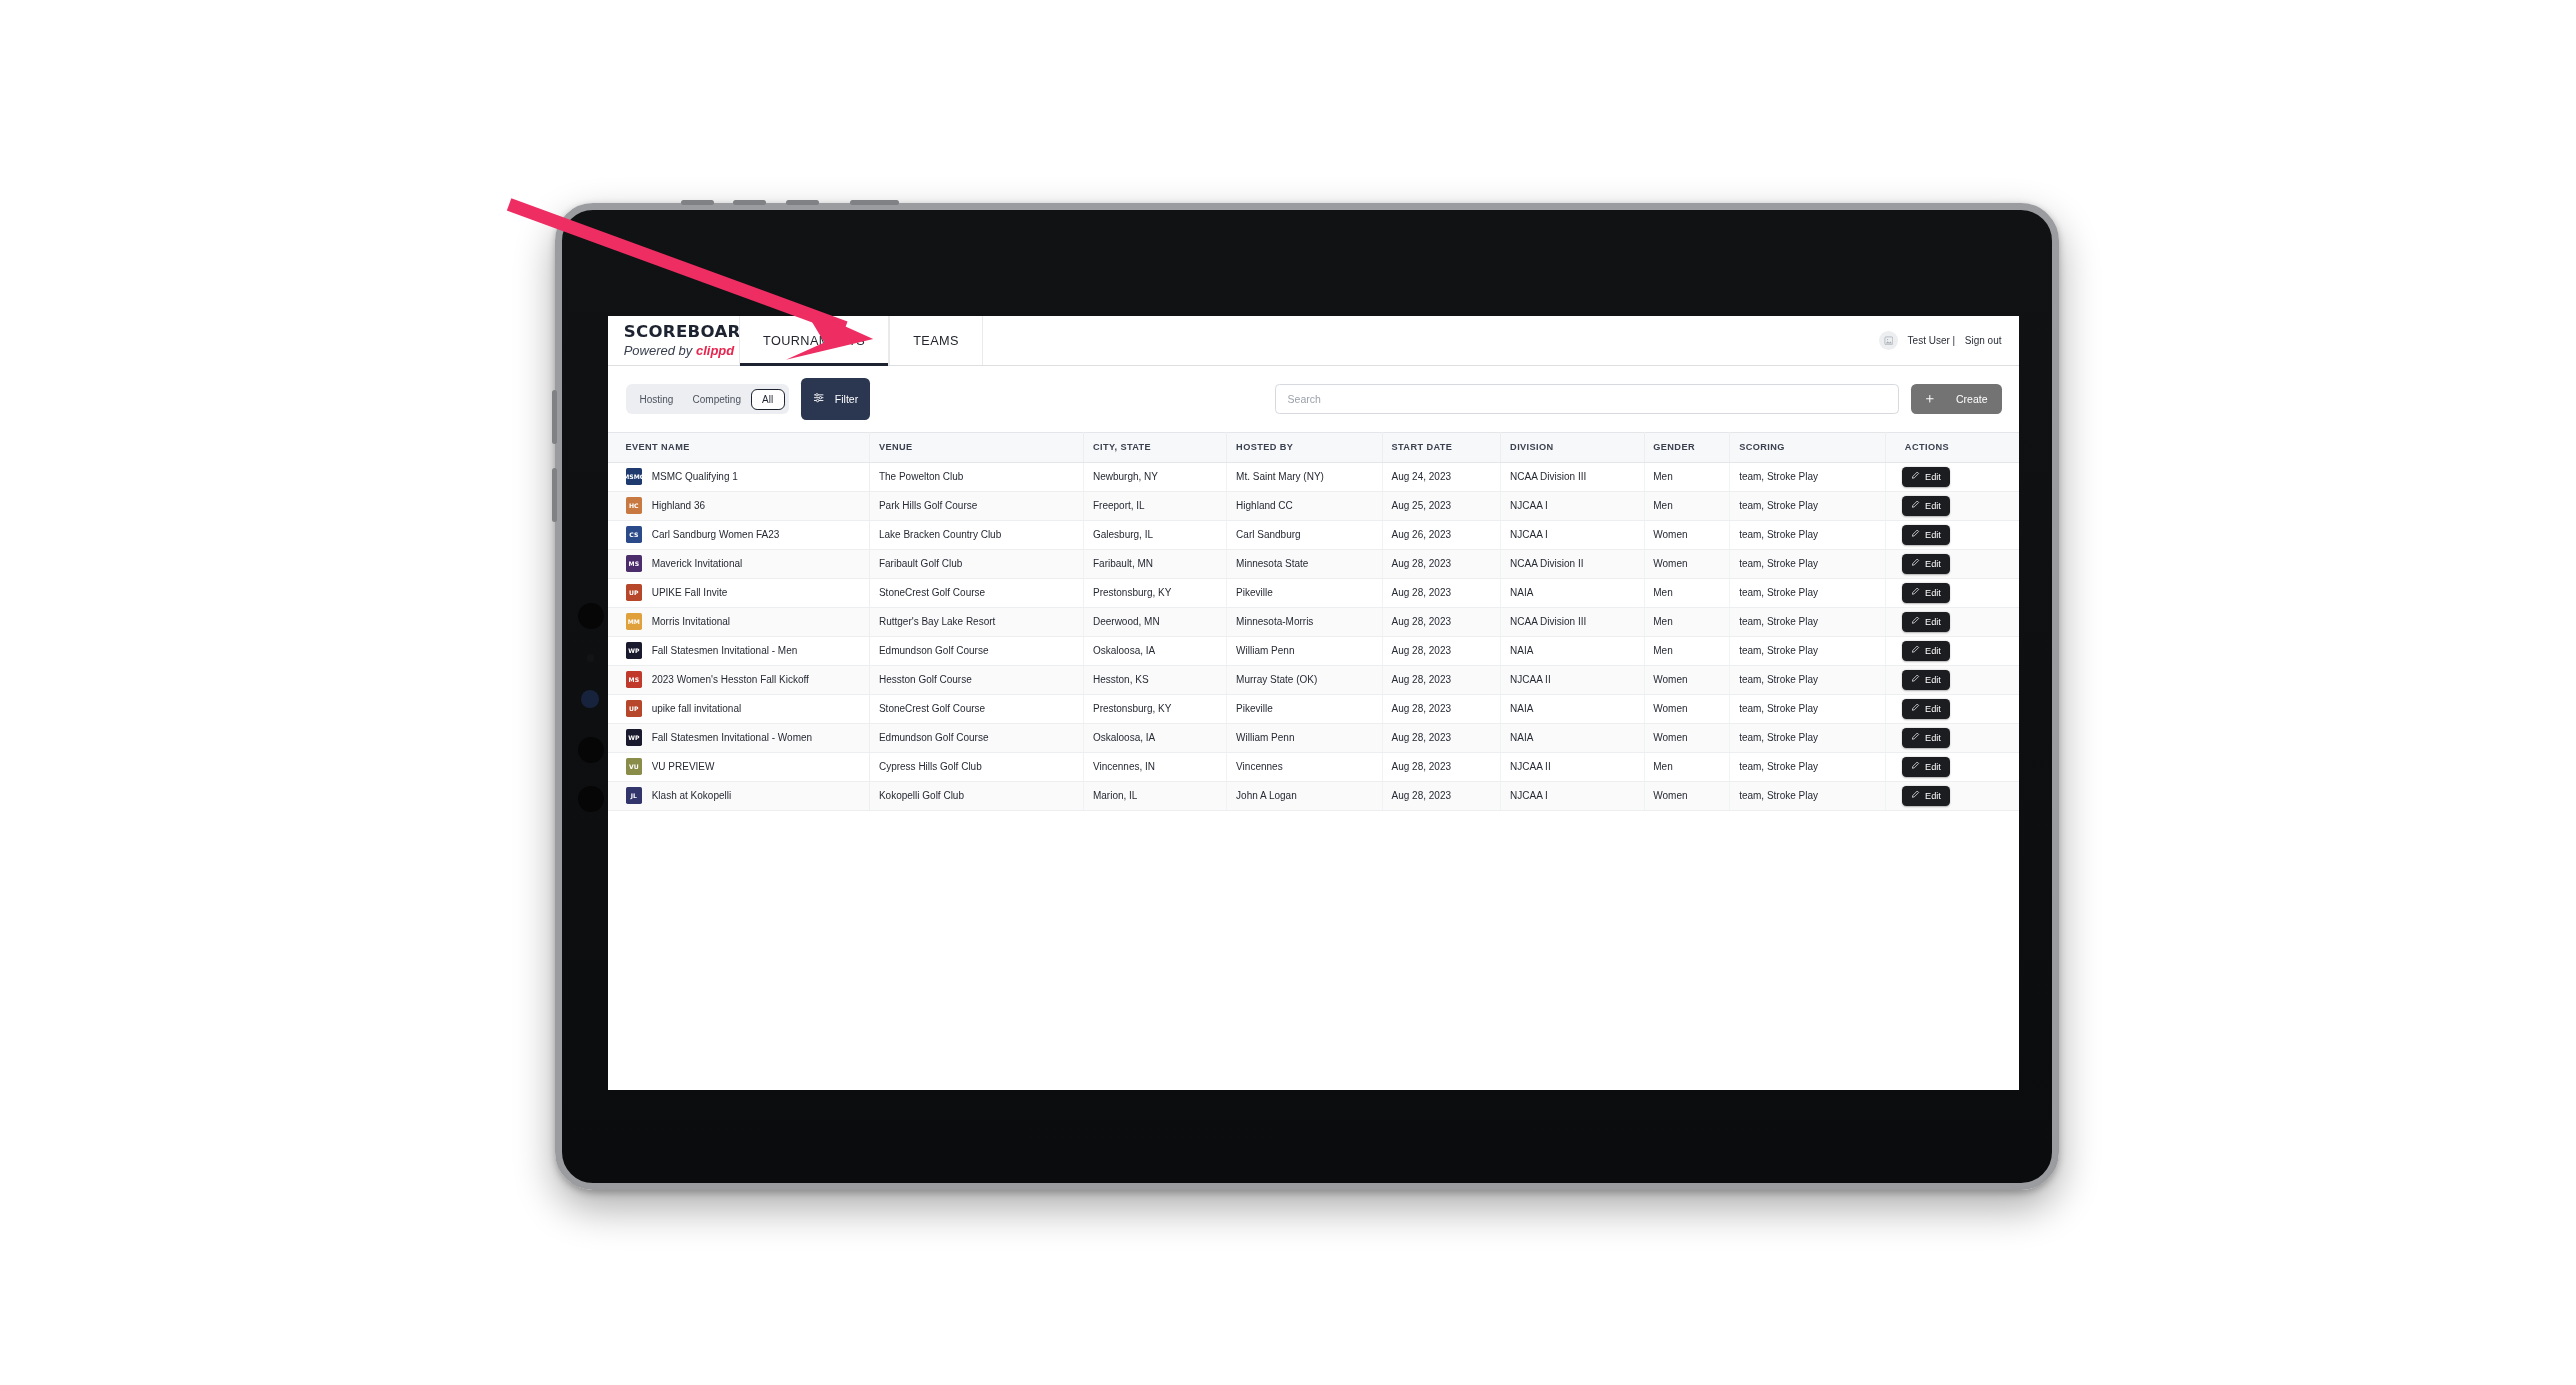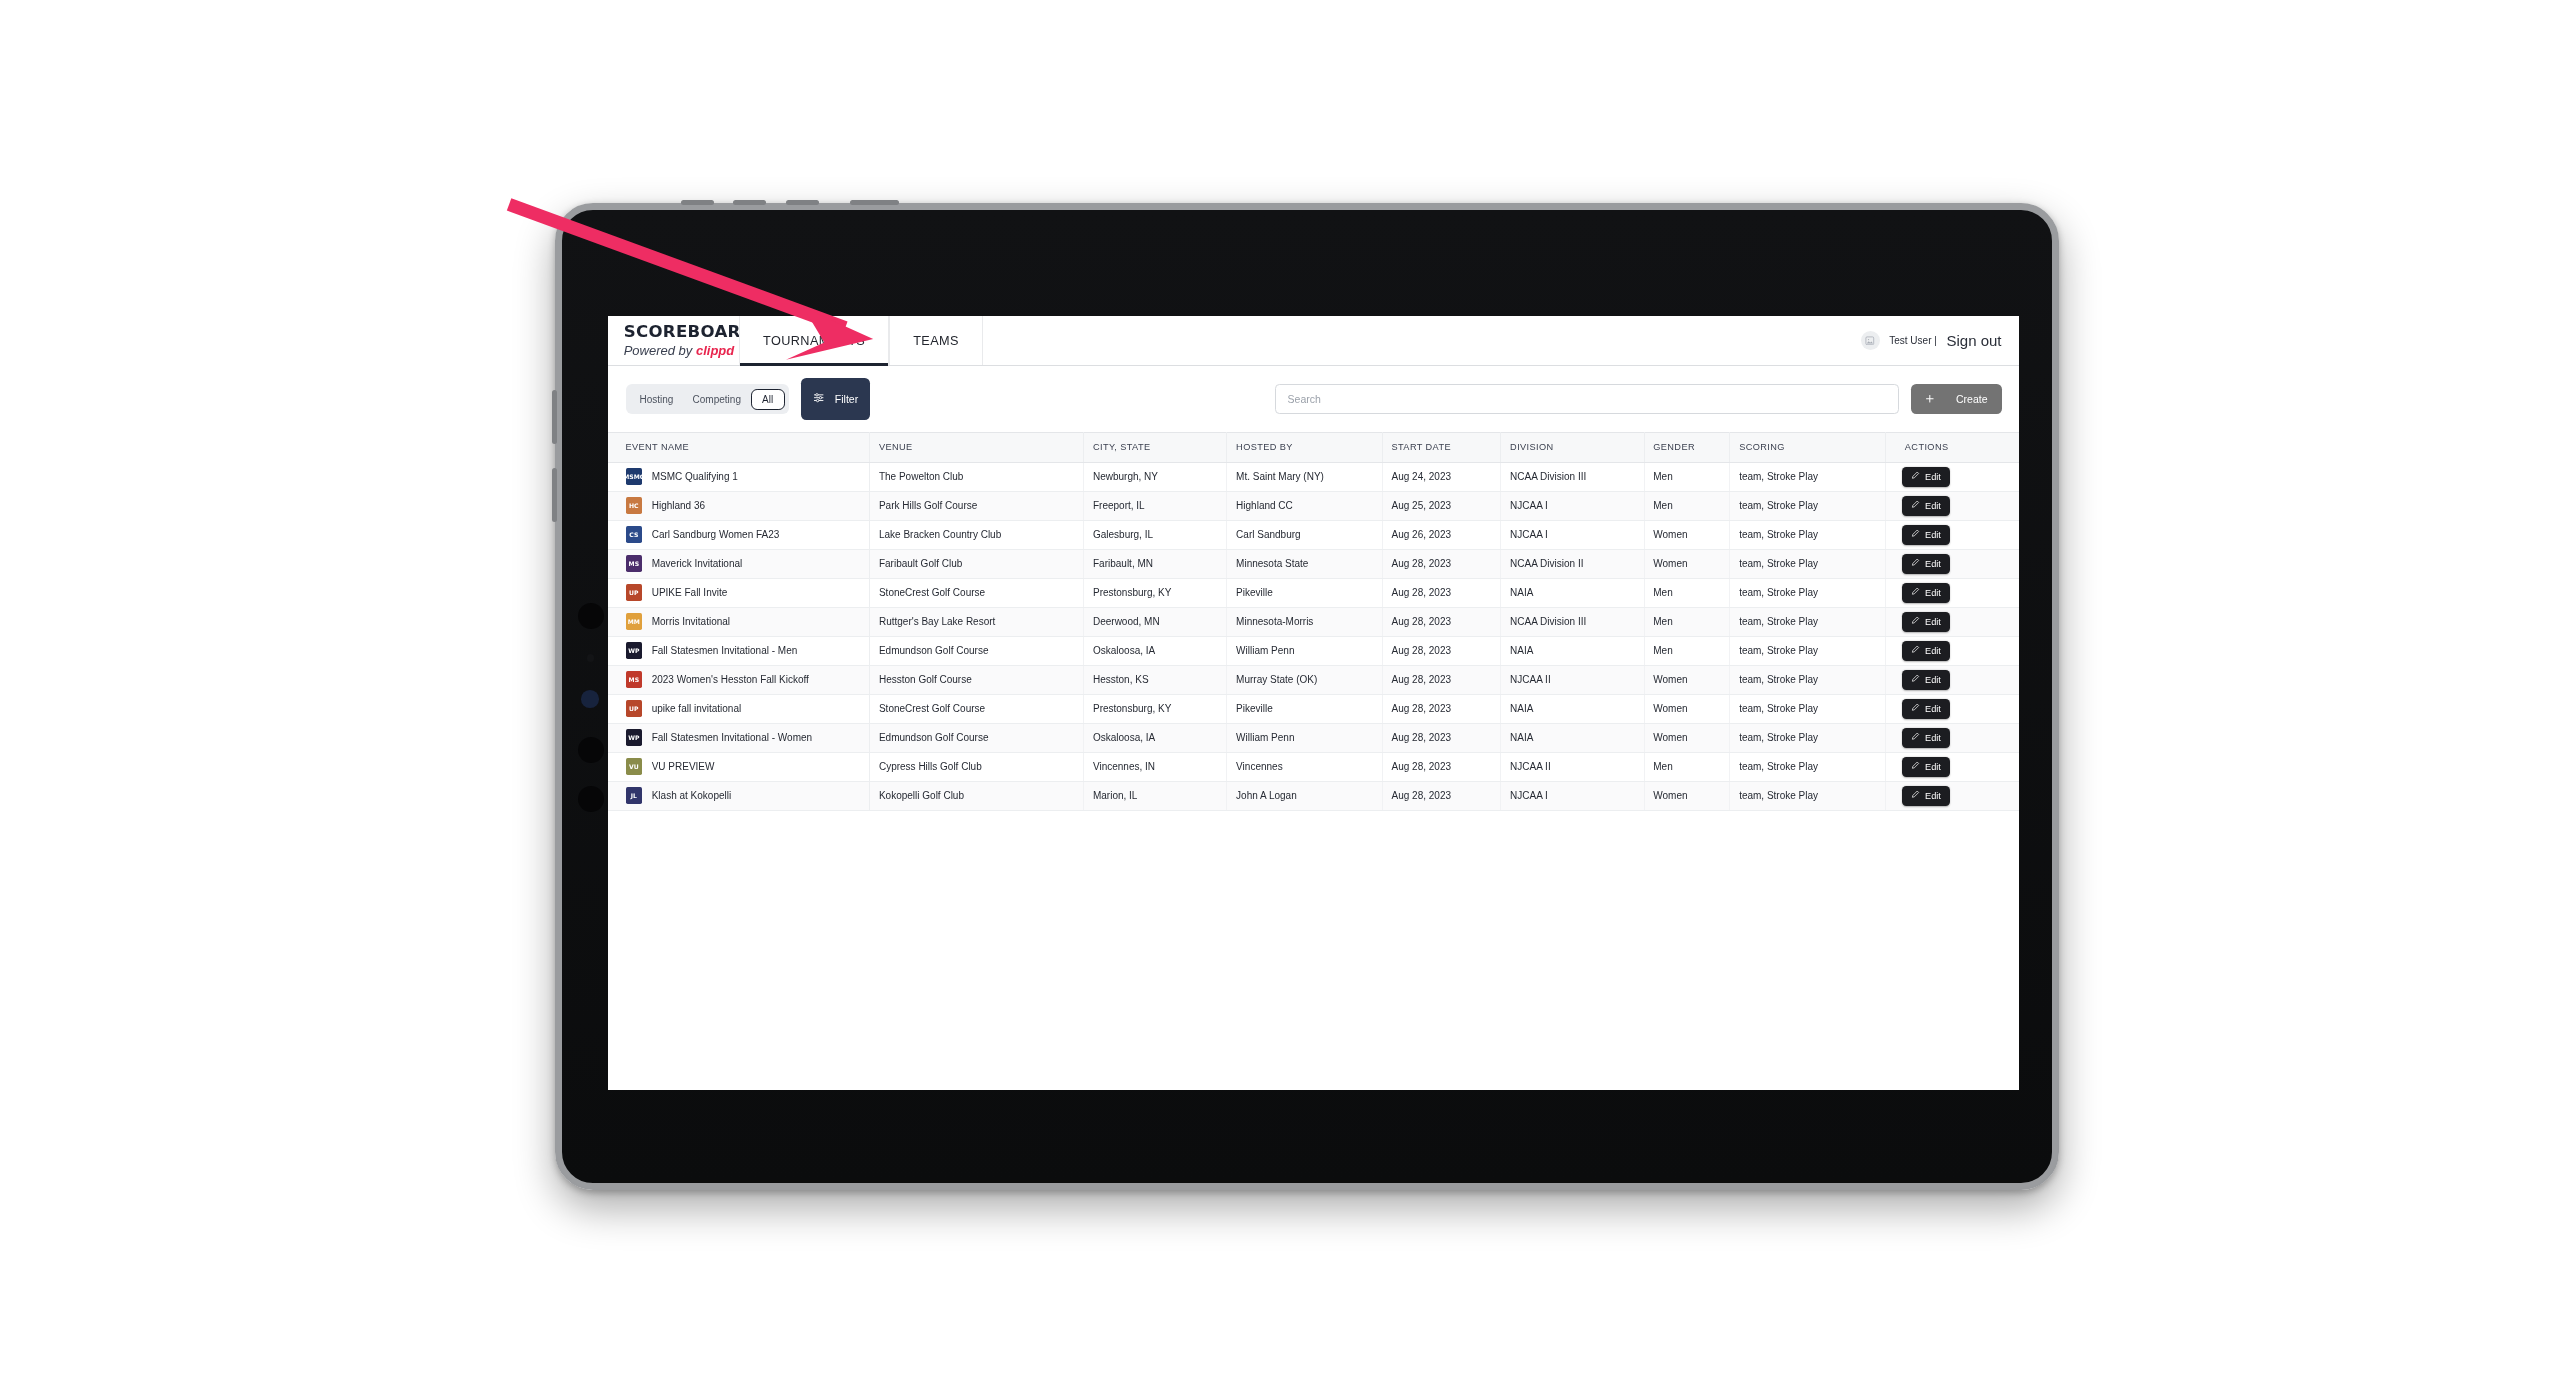--- a/index.html
+++ b/index.html
@@ -107,21 +107,21 @@
     margin-left: auto; display: flex; align-items: center;
     gap: 9.6px; padding-right: 17.5px;
   }
   #avatar {
     width: 19px; height: 19px; border-radius: 50%;
     background: #eceef0;
     display:flex; align-items:center; justify-content:center;
   }
   #avatar svg { display:block; }
   #user-name { font-size: 10px; color: #2a2e38; }
-  #sign-out { font-size: 15px; color: #2a2e38; cursor: pointer; }
+  #sign-out { font-size: 10px; color: #2a2e38; cursor: pointer; }
 
   
   #panel { background:#fff; }
   #toolbar {
     display: flex; align-items: center;
     padding: 12.2px 17.5px 11.4px 17.5px;
     gap: 12.2px;
   }
   #segmented {
     display: flex; align-items: center;
@@ -167,21 +167,21 @@
     font-family: inherit; white-space: nowrap;
   }
 
   
   #tbl { width: 100%; border-collapse: collapse; table-layout: fixed; }
   #tbl thead th {
     background: #f7f8f9;
     border-top: 0.9px solid #e4e6e9;
     border-bottom: 0.9px solid #e4e6e9;
     border-right: 0.9px solid #eceef0;
-    font-size: 9.2px; font-weight: 400; color: #3c4150;
+    font-size: 9.2px; font-weight: 700; color: #3c4150;
     letter-spacing: 0.4px;
     text-align: left; padding: 9.6px 8.7px;
     height: 30px;
   }
   #tbl thead th:first-child { padding-left: 17.5px; }
   #tbl thead th:last-child { border-right: none; text-align:left; padding-left: 19px; }
   #tbl tbody td {
     border-bottom: 0.9px solid #eceef0;
     border-right: 0.9px solid #f1f2f4;
     font-size: 10px; color: #262a33;

